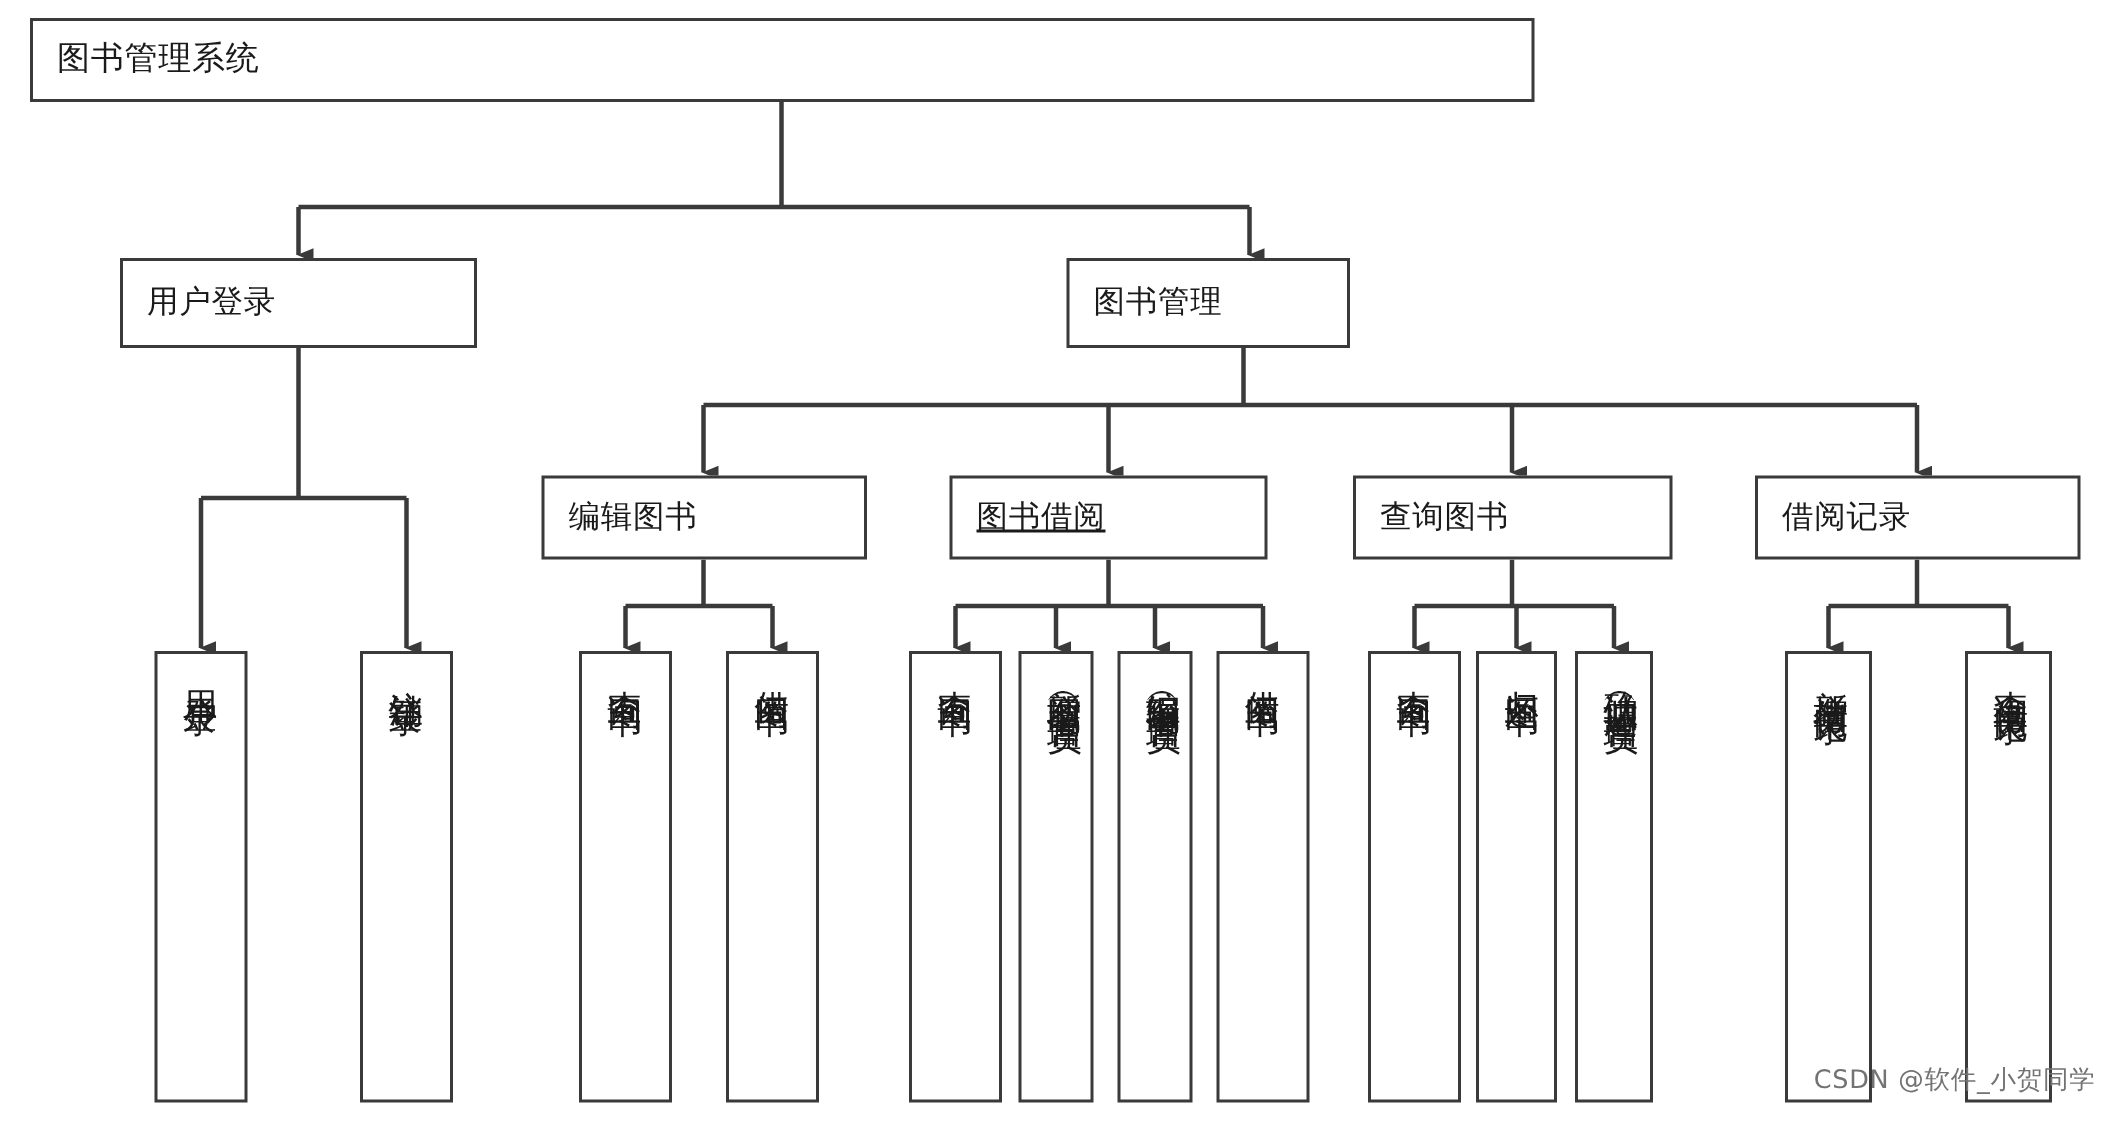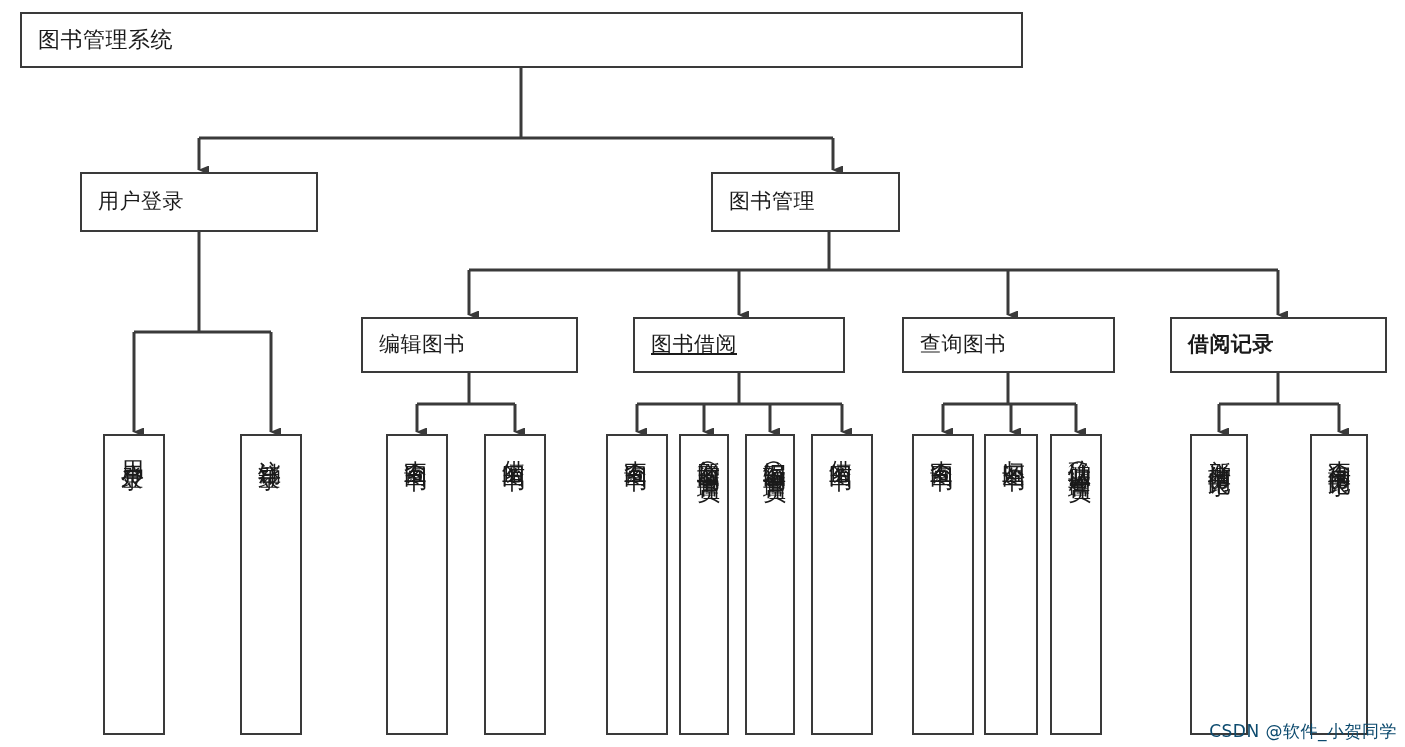--- a/index.html
+++ b/index.html
@@ -55,23 +55,23 @@
     text-orientation: upright;
     font-size: 23px;
     letter-spacing: 3px;
     line-height: 1;
     height: auto;
   }
   .node.root .lbl { font-size: 22px; }
   .watermark {
     position: absolute;
     right: 8px;
-    bottom: 4px;
+    bottom: 16px;
     font-size: 17px;
-    color: #0c4a6e;
+    color: #737373;
     z-index: 3;
     white-space: nowrap;
     letter-spacing: 0.5px;
   }
 </style>
 </head>
 <body>
 
 <div id="canvas">
 
@@ -138,21 +138,21 @@
 
   <div class="node h" style="left:361px;top:317px;width:217px;height:56px;">
     <span class="lbl">编辑图书</span>
   </div>
   <div class="node h" style="left:633px;top:317px;width:212px;height:56px;text-decoration:underline;">
     <span class="lbl">图书借阅</span>
   </div>
   <div class="node h" style="left:902px;top:317px;width:213px;height:56px;">
     <span class="lbl">查询图书</span>
   </div>
-  <div class="node h" style="left:1170px;top:317px;width:217px;height:56px;font-weight:bold;">
+  <div class="node h" style="left:1170px;top:317px;width:217px;height:56px;">
     <span class="lbl">借阅记录</span>
   </div>
 
   <div class="node v" style="left:103px;top:434px;width:62px;height:301px;">
     <span class="lbl">用户登录</span>
   </div>
   <div class="node v" style="left:240px;top:434px;width:62px;height:301px;">
     <span class="lbl">注销登录</span>
   </div>
 

